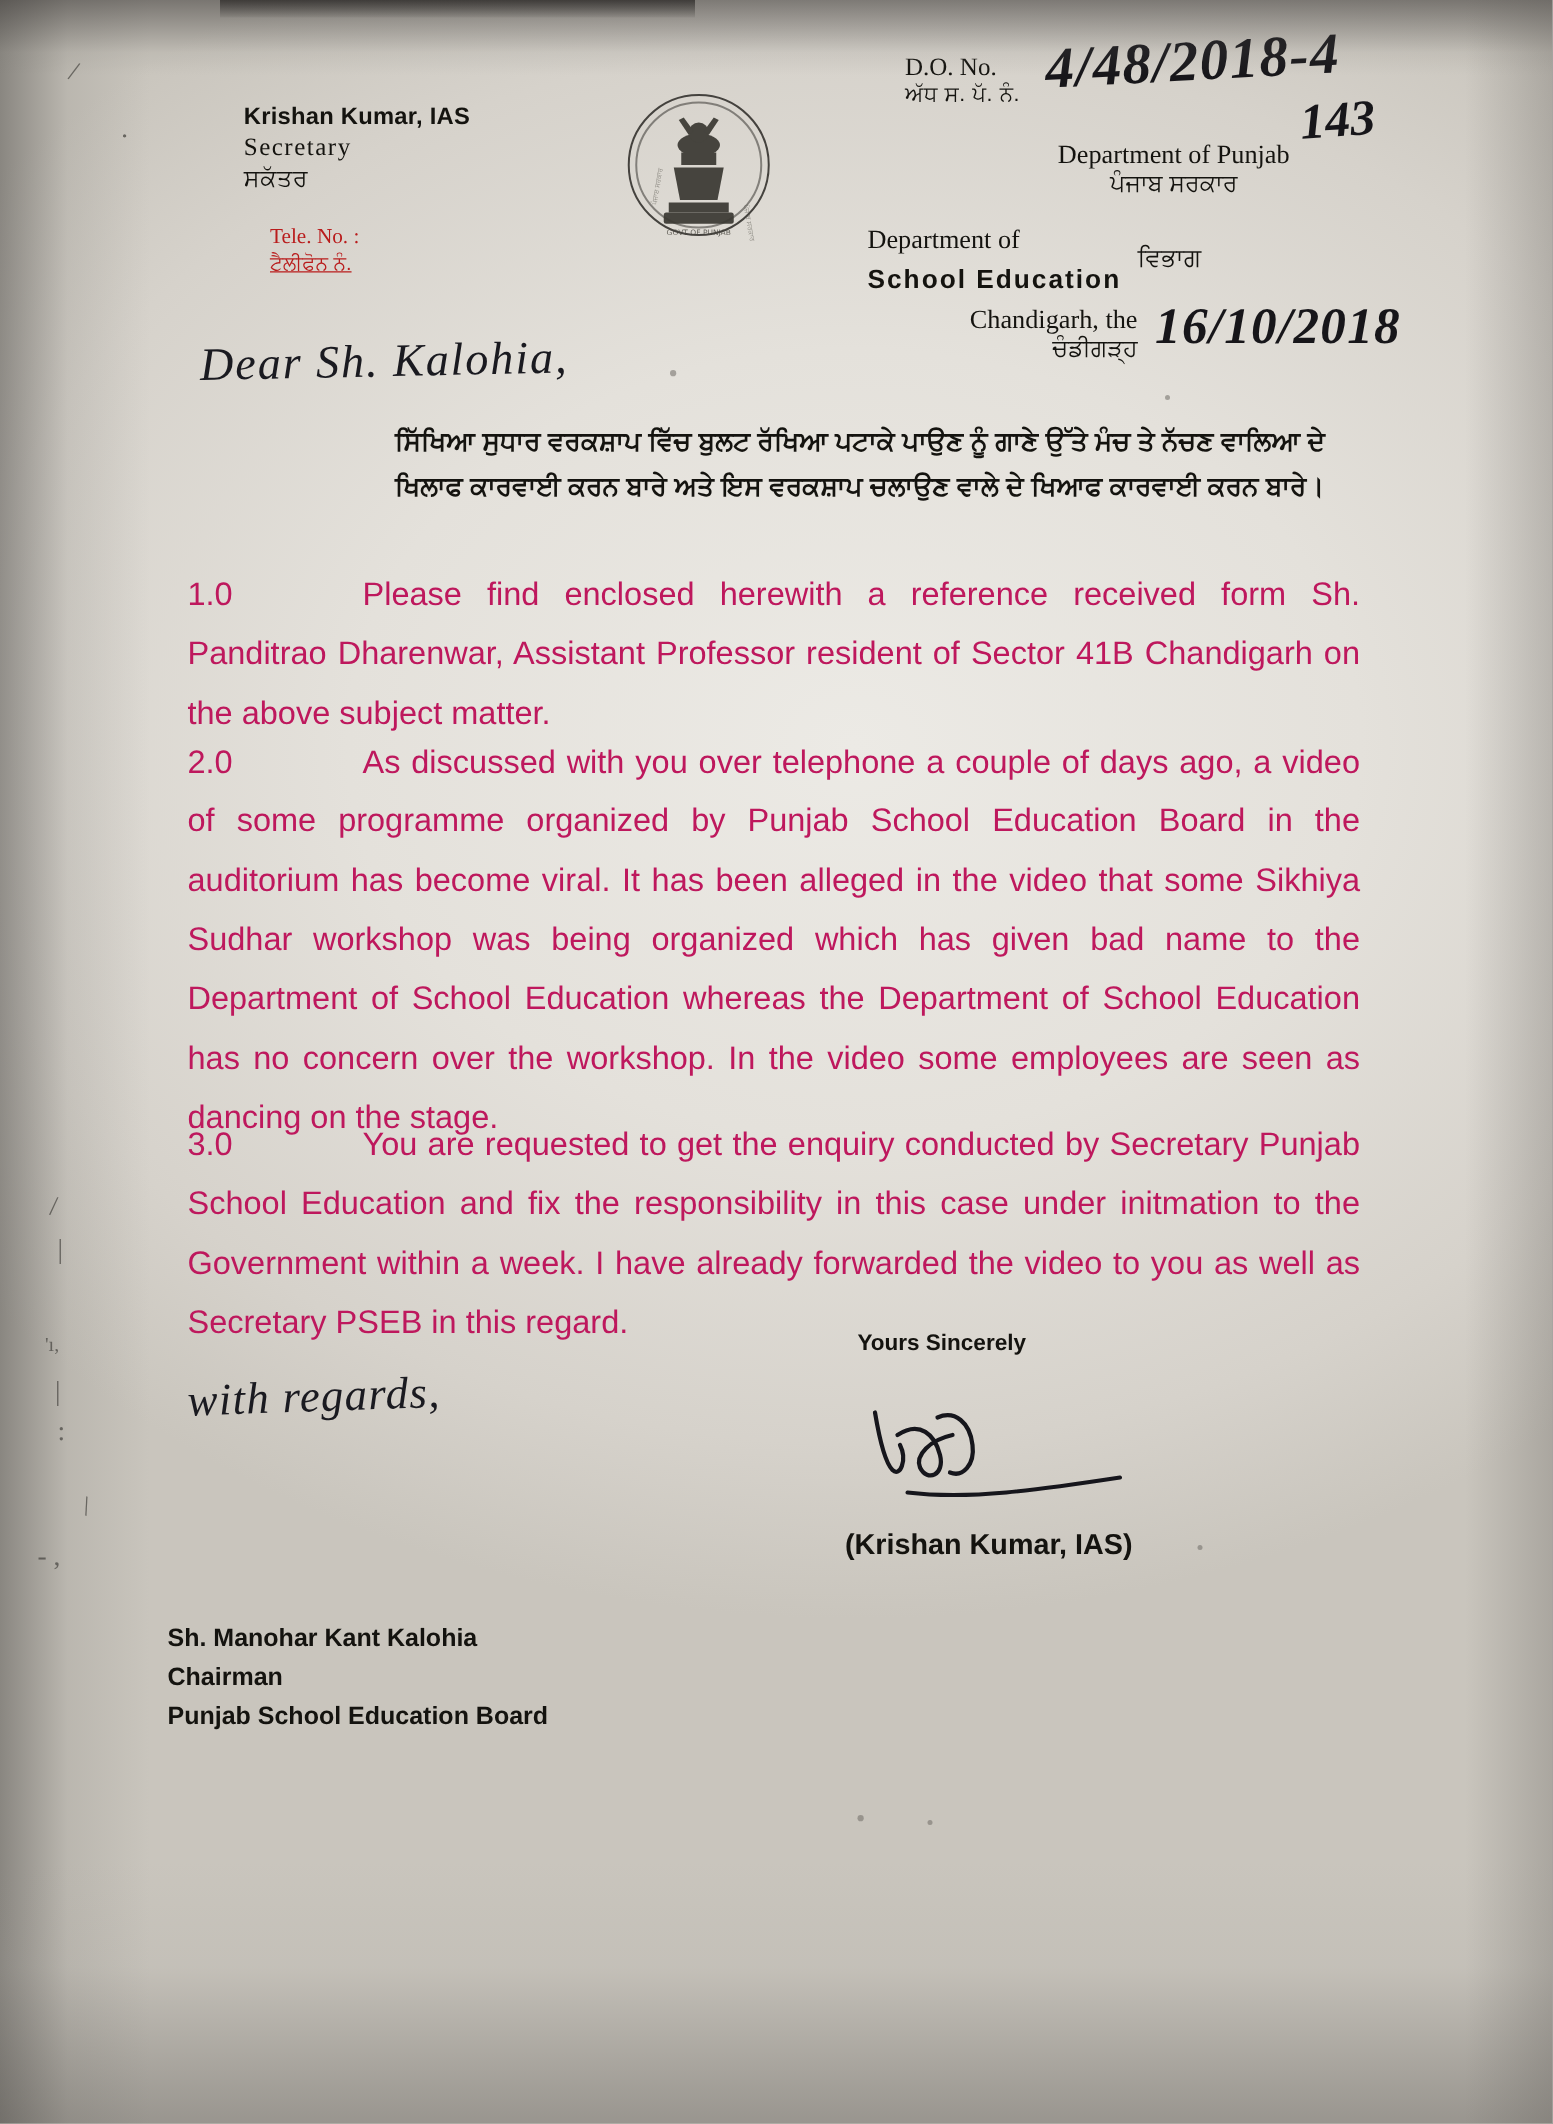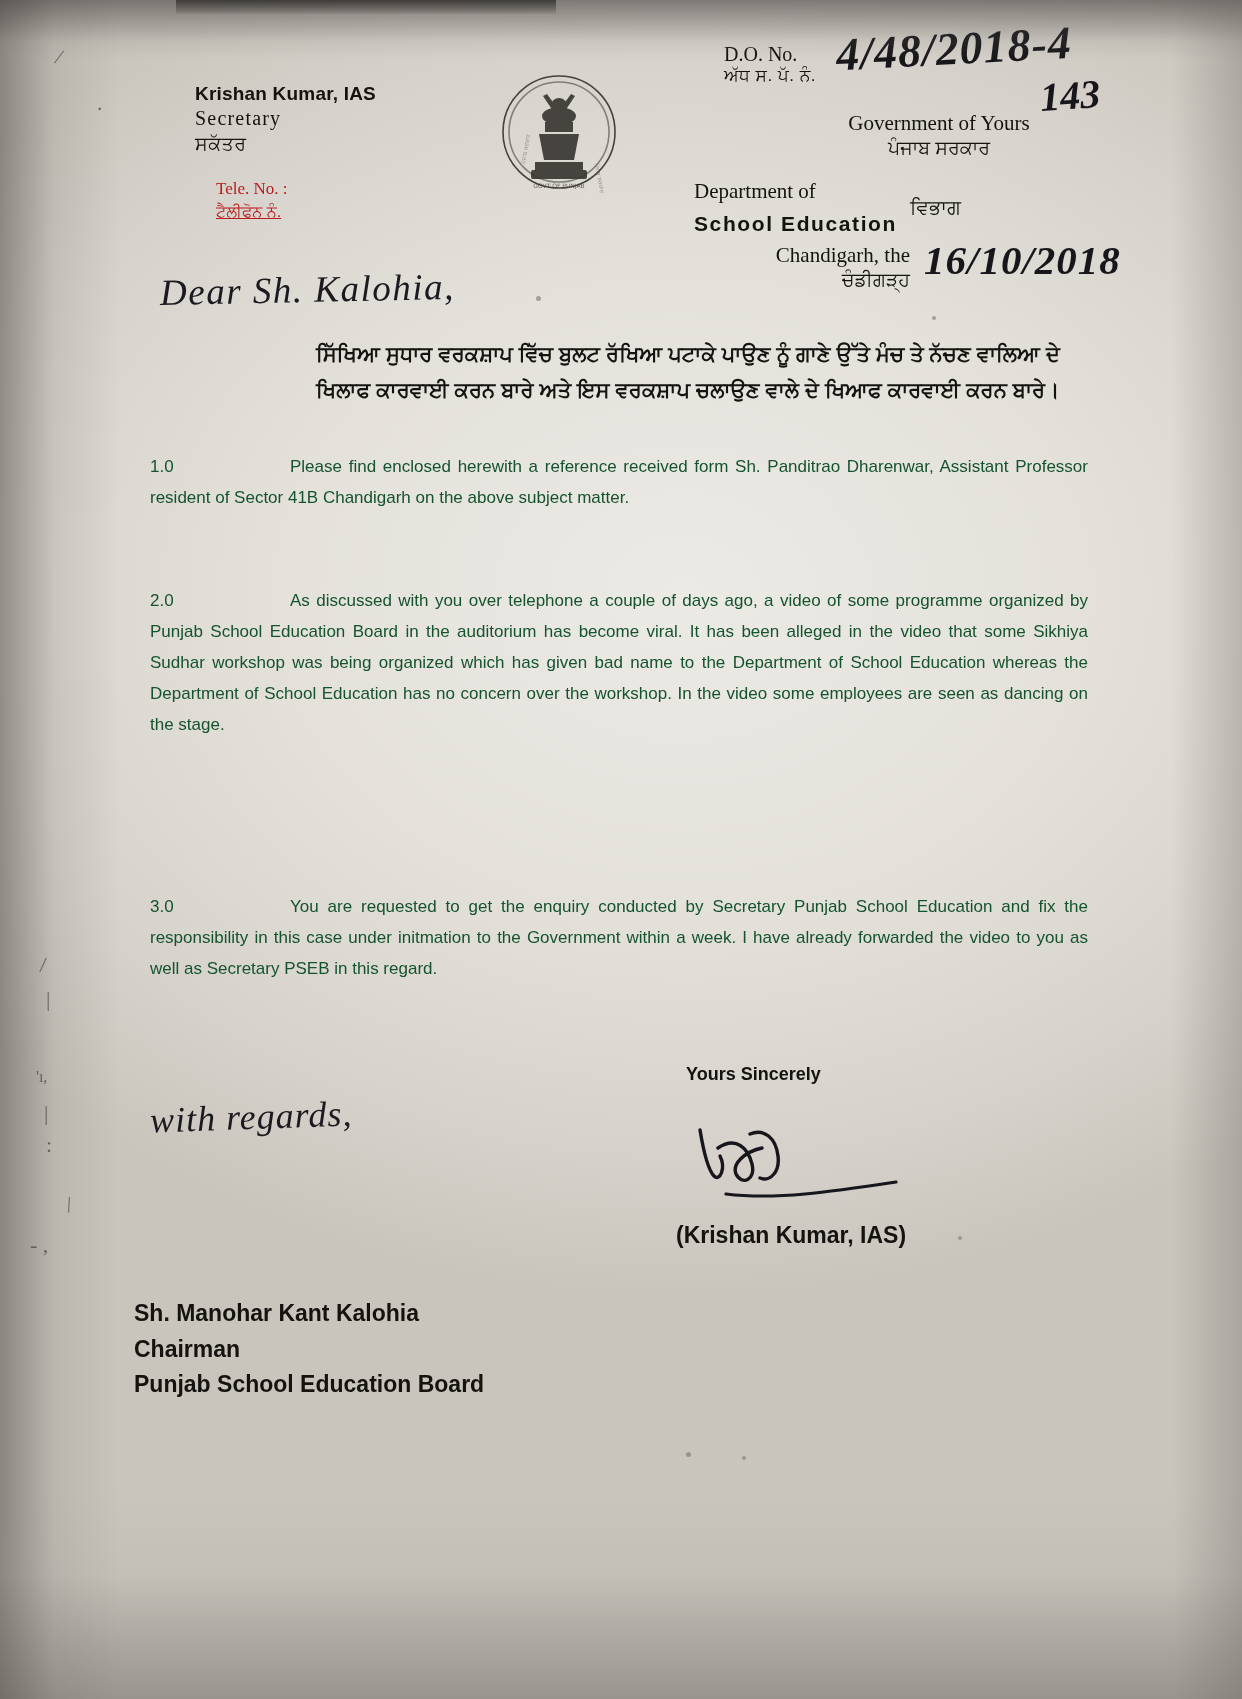--- a/index.html
+++ b/index.html
@@ -207,24 +207,24 @@
     font-weight: bold;
     font-size: 21px;
     line-height: 1.72;
     letter-spacing: .1px;
   }
 
   
   .para {
     position: absolute;
     font-family: "Liberation Sans", sans-serif;
-    font-size: 17px;
+    font-size: 26px;
     line-height: 1.82;
     text-align: justify;
-    color: #14532d;
+    color: #be185d;
   }
   .para .num {
     display: inline-block;
     width: 140px;
   }
   .p1 { left: 150px; top: 452px; width: 938px; }
   .p2 { left: 150px; top: 586px; width: 938px; }
   .p3 { left: 150px; top: 892px; width: 938px; }
 
   .closing {
@@ -253,21 +253,21 @@
     left: 676px; top: 1222px;
     font-family: "Liberation Sans", sans-serif;
     font-weight: bold;
     font-size: 23px;
   }
   .addressee {
     position: absolute;
     left: 134px; top: 1296px;
     font-family: "Liberation Sans", sans-serif;
     font-weight: bold;
-    font-size: 23px;
+    font-size: 20px;
     line-height: 1.55;
   }
 
   
   .speck {
     position: absolute;
     background: #6f6c66;
     opacity: .55;
     border-radius: 50%;
     pointer-events: none;
@@ -333,21 +333,21 @@
     </div>
 
     <div class="do-row">
       <div>D.O. No.</div>
       <div class="pa">ਅੱਧ ਸ. ਪੱ. ਨੰ.</div>
     </div>
     <div class="do-number hand">4/48/2018-4</div>
     <div class="do-number2 hand">143</div>
 
     <div class="govt">
-      <div>Government of Yours</div>
+      <div>Department of Punjab</div>
       <div class="pa">ਪੰਜਾਬ ਸਰਕਾਰ</div>
     </div>
 
     <div class="dept">
       <div>Department of</div>
       <div class="strong">School Education</div>
     </div>
     <div class="dept-pa">ਵਿਭਾਗ</div>
 
     <div class="place-line">

